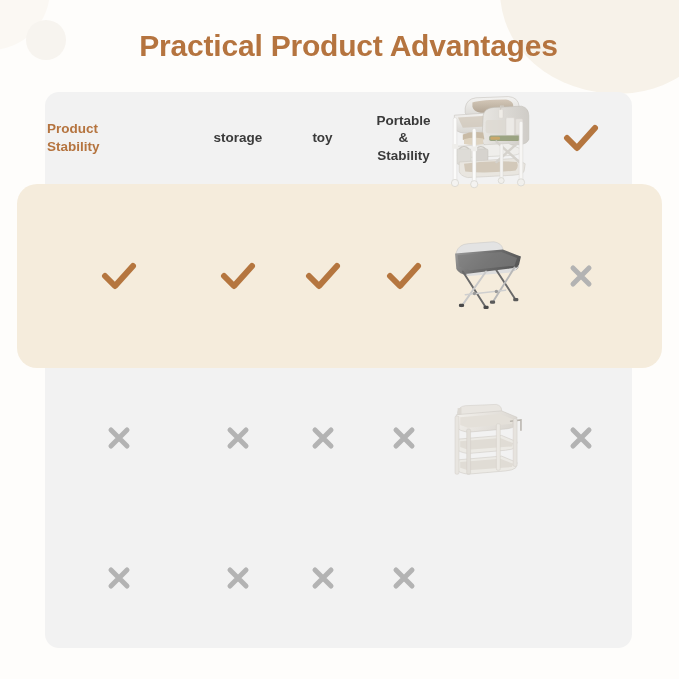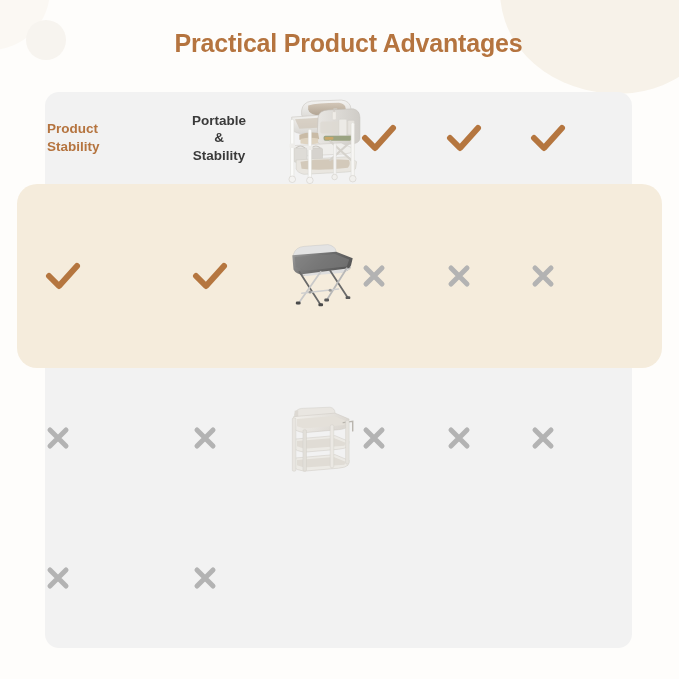--- a/index.html
+++ b/index.html
@@ -28,21 +28,21 @@
   .blob-tl{
     position:absolute;left:-70px;top:-70px;
     width:120px;height:120px;border-radius:50%;
     background:#fbf8f3;
   }
 
   
   .title{
     position:absolute;left:10px;right:0;top:29px;
     text-align:center;
-    font-size:25px;
+    font-size:30px;
     font-weight:bold;
     letter-spacing:-0.2px;
     color:#b5743f;
     z-index:6;
     padding-left:8px;
   }
 
   
   .card{
     position:absolute;
@@ -66,21 +66,21 @@
   .grid{
     position:absolute;
     left:45px;top:92px;
     width:587px;height:556px;
     z-index:4;
     display:grid;
     grid-template-columns:147px 92px 77px 85px 84px 102px;
     grid-template-rows:92px 184px 140px 140px;
   }
   .cell{
-    display:flex;align-items:center;justify-content:flex-start;
+    display:flex;align-items:center;justify-content:center;
     position:relative;
   }
 
   
   .hdr-feature{
     color:#b5743f;
     font-size:13.5px;
     font-weight:bold;
     line-height:1.33;
     text-align:left;
@@ -122,21 +122,27 @@
 
     <div class="cell hdr-feature">
       <div>
         <div>Product</div>
         <div>Stability</div>
       </div>
     </div>
 
 
 
-
+    <div class="cell hdr">
+      <div>storage</div>
+    </div>
+
+    <div class="cell hdr">
+      <div>toy</div>
+    </div>
 
     <div class="cell hdr hdr-multi">
       <div>
         <div>Portable</div>
         <div>&amp;</div>
         <div>Stability</div>
       </div>
     </div>
 
     <div class="cell">

